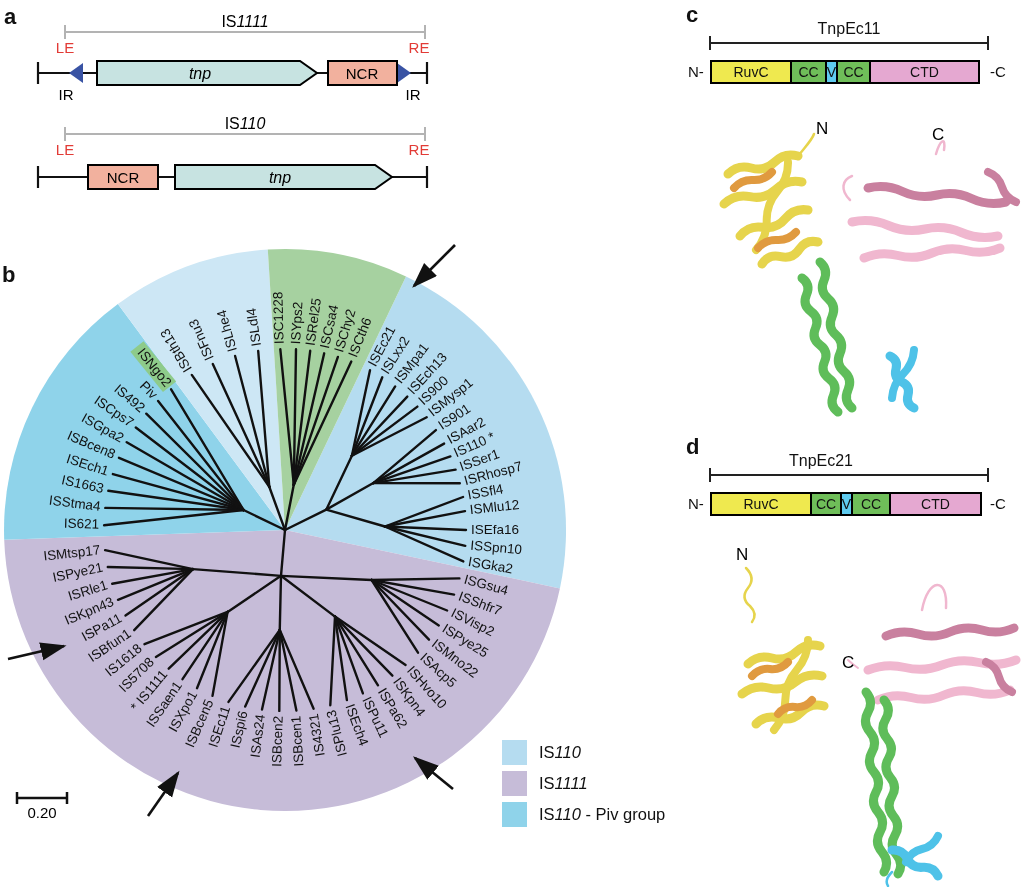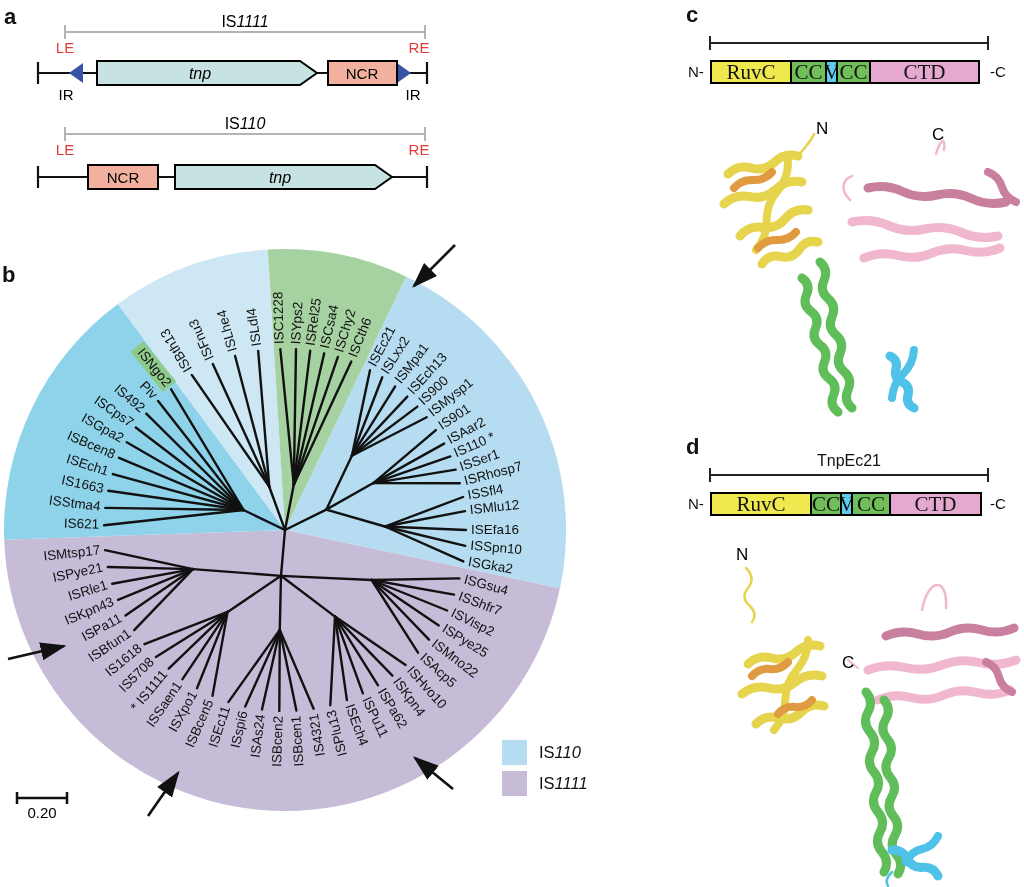--- a/index.html
+++ b/index.html
@@ -6,21 +6,21 @@
   #fig{position:relative;width:1024px;height:887px;background:#fff;overflow:hidden;
        font-family:"Liberation Sans","DejaVu Sans",sans-serif;color:#111;}
   .panel-letter{position:absolute;font-size:22px;font-weight:bold;color:#111;}
   svg text{font-family:"Liberation Sans","DejaVu Sans",sans-serif;}
   
   .dom-bracket-h{position:absolute;height:2px;background:#222;}
   .dom-tick{position:absolute;width:2px;height:14px;background:#222;}
   .dom-title{position:absolute;width:278px;text-align:center;font-size:16px;color:#111;}
   .dom-bar{position:absolute;display:flex;height:24px;}
   .dom-box{box-sizing:border-box;border:2px solid #000;margin-left:-2px;display:flex;
-           align-items:center;justify-content:center;font-size:21px;color:#111;white-space:nowrap;overflow:visible;font-family:Liberation Serif, serif;}
+           align-items:center;justify-content:center;font-size:14px;color:#111;white-space:nowrap;overflow:visible;}
   .dom-box:first-child{margin-left:0;}
   .nc-label{position:absolute;font-size:15px;color:#111;}
   
   #legend{position:absolute;left:502px;top:737px;}
   .legend-row{display:flex;align-items:center;height:31px;}
   .swatch{width:25px;height:25px;margin-right:12px;flex:0 0 auto;}
   .leg-text{font-size:16.5px;color:#111;white-space:nowrap;}
   .leg-num{font-style:italic;}
 </style>
 </head>
@@ -248,23 +248,28 @@
 
   <div id="legend">
     <div class="legend-row">
       <div class="swatch" style="background: rgb(181, 220, 240);"></div>
       <div class="leg-text"><span>IS</span><span class="leg-num">110</span><span></span></div>
     </div>
     <div class="legend-row">
       <div class="swatch" style="background: rgb(198, 188, 216);"></div>
       <div class="leg-text"><span>IS</span><span class="leg-num">1111</span><span></span></div>
     </div>
+    <div class="legend-row">
+      <div class="swatch" style="background: rgb(143, 211, 234);"></div>
+      <div class="leg-text"><span>IS</span><span class="leg-num">110</span><span> - Piv group</span></div>
+    </div>
   </div>
 
   <div class="panel-letter" style="left:686px;top:2px;">c</div>
+  <div class="dom-title" style="left:710px;top:20px;">TnpEc11</div>
   <div class="dom-bracket-h" style="left:710px;top:42px;width:278px;"></div>
   <div class="dom-tick" style="left:709px;top:36px;"></div>
   <div class="dom-tick" style="left:987px;top:36px;"></div>
   <div class="nc-label" style="left:688px;top:63px;">N-</div>
   <div class="dom-bar" id="bar-c" style="left:710px;top:60px;">
       <div class="dom-box" style="width: 82px; background: rgb(239, 233, 79);">RuvC</div>
       <div class="dom-box" style="width: 37px; background: rgb(111, 190, 89);">CC</div>
       <div class="dom-box" style="width: 13px; background: rgb(95, 203, 240);">V</div>
       <div class="dom-box" style="width: 35px; background: rgb(111, 190, 89);">CC</div>
       <div class="dom-box" style="width: 111px; background: rgb(229, 168, 209);">CTD</div>
@@ -290,21 +295,21 @@
         <path d="M236,44 C240,30 246,26 244,40" fill="none" stroke="#f0b7cf" stroke-width="2.5" stroke-linecap="round" stroke-linejoin="round"></path>
         <path d="M150,90 C140,80 142,70 152,66" fill="none" stroke="#f0b7cf" stroke-width="2.5" stroke-linecap="round" stroke-linejoin="round"></path>
         <path d="M190,246 Q198.4,250.0 196.0,259.0 Q193.6,268.0 202.0,272.0 Q210.4,276.0 208.0,285.0 Q205.6,294.0 214.0,298.0" fill="none" stroke="#4ec2e8" stroke-width="9" stroke-linecap="round" stroke-linejoin="round"></path>
         <path d="M214,240 Q213.0,254.1 203.0,264.0 Q193.0,273.9 192.0,288.0" fill="none" stroke="#4ec2e8" stroke-width="8" stroke-linecap="round" stroke-linejoin="round"></path>
       </g>
       <text x="116" y="24" font-size="17">N</text>
       <text x="232" y="30" font-size="17">C</text>
     </svg>
 
   <div class="panel-letter" style="left:686px;top:434px;">d</div>
-  <div class="dom-title" style="left:710px;top:452px;">TnpEc21</div>
+  <div class="dom-title" style="left:682px;top:452px;">TnpEc21</div>
   <div class="dom-bracket-h" style="left:710px;top:474px;width:278px;"></div>
   <div class="dom-tick" style="left:709px;top:468px;"></div>
   <div class="dom-tick" style="left:987px;top:468px;"></div>
   <div class="nc-label" style="left:688px;top:495px;">N-</div>
   <div class="dom-bar" id="bar-d" style="left:710px;top:492px;">
       <div class="dom-box" style="width: 102px; background: rgb(239, 233, 79);">RuvC</div>
       <div class="dom-box" style="width: 32px; background: rgb(111, 190, 89);">CC</div>
       <div class="dom-box" style="width: 13px; background: rgb(95, 203, 240);">V</div>
       <div class="dom-box" style="width: 40px; background: rgb(111, 190, 89);">CC</div>
       <div class="dom-box" style="width: 93px; background: rgb(229, 168, 209);">CTD</div>

